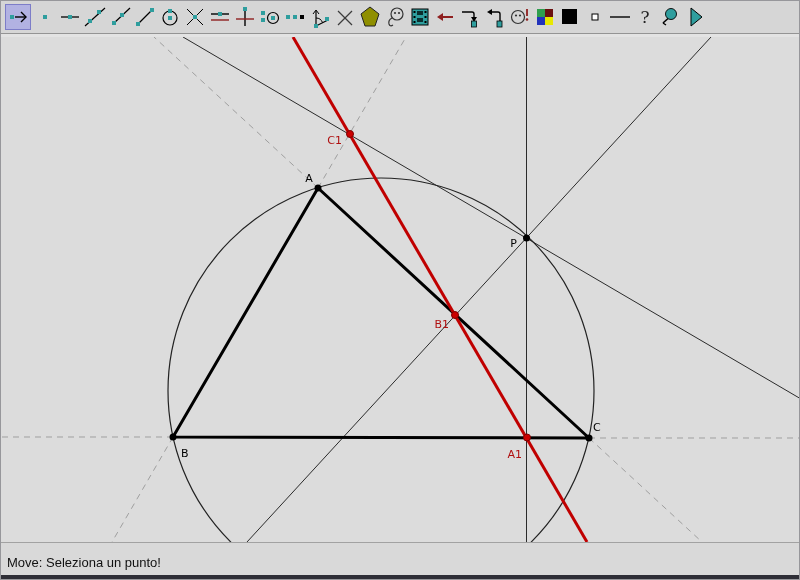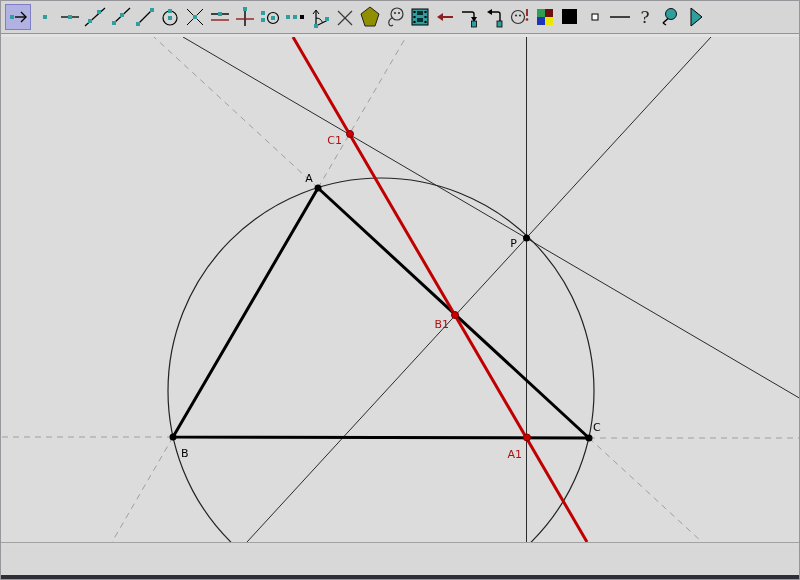--- a/index.html
+++ b/index.html
@@ -250,15 +250,18 @@
         <text x="592" y="430" fill="#000000" text-anchor="start" class="lbl">C</text>
         <text x="516" y="246" fill="#000000" text-anchor="end" class="lbl">P</text>
         <text x="521" y="457" fill="#b01010" text-anchor="end" class="lbl">A1</text>
         <text x="448" y="327" fill="#b01010" text-anchor="end" class="lbl">B1</text>
         <text x="341" y="143" fill="#b01010" text-anchor="end" class="lbl">C1</text>
       </svg>
   </div>
 
   <div class="canvas-divider"></div>
 
+  <div class="statusbar">
+    <span>Move: Seleziona un punto!</span>
+  </div>
 
   <div class="bottomstrip"></div>
 </div>
 
 </body></html>

